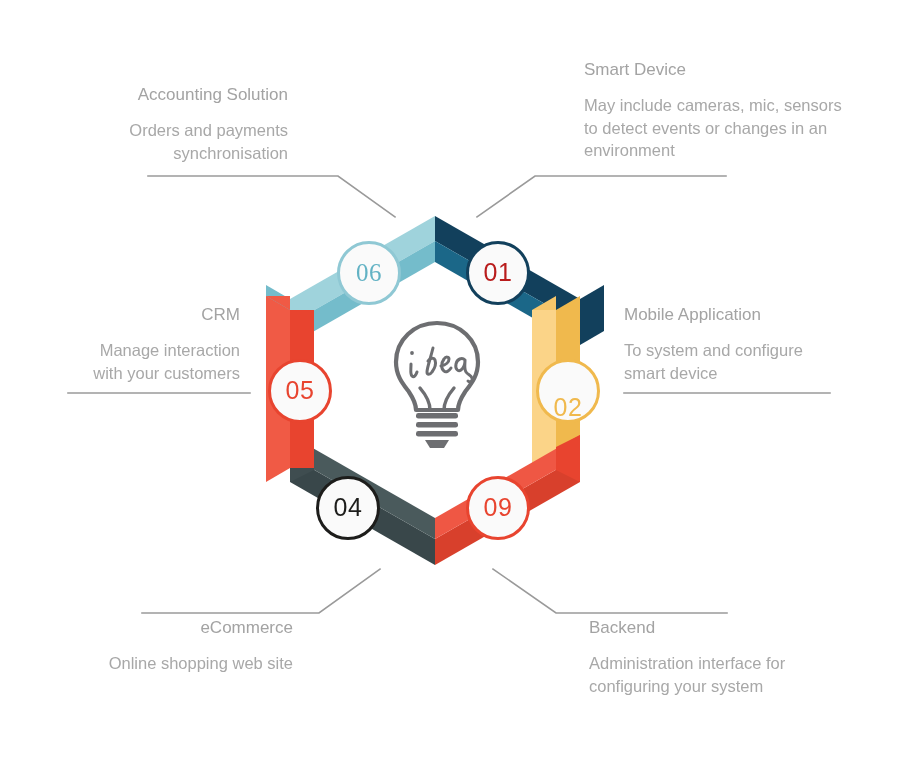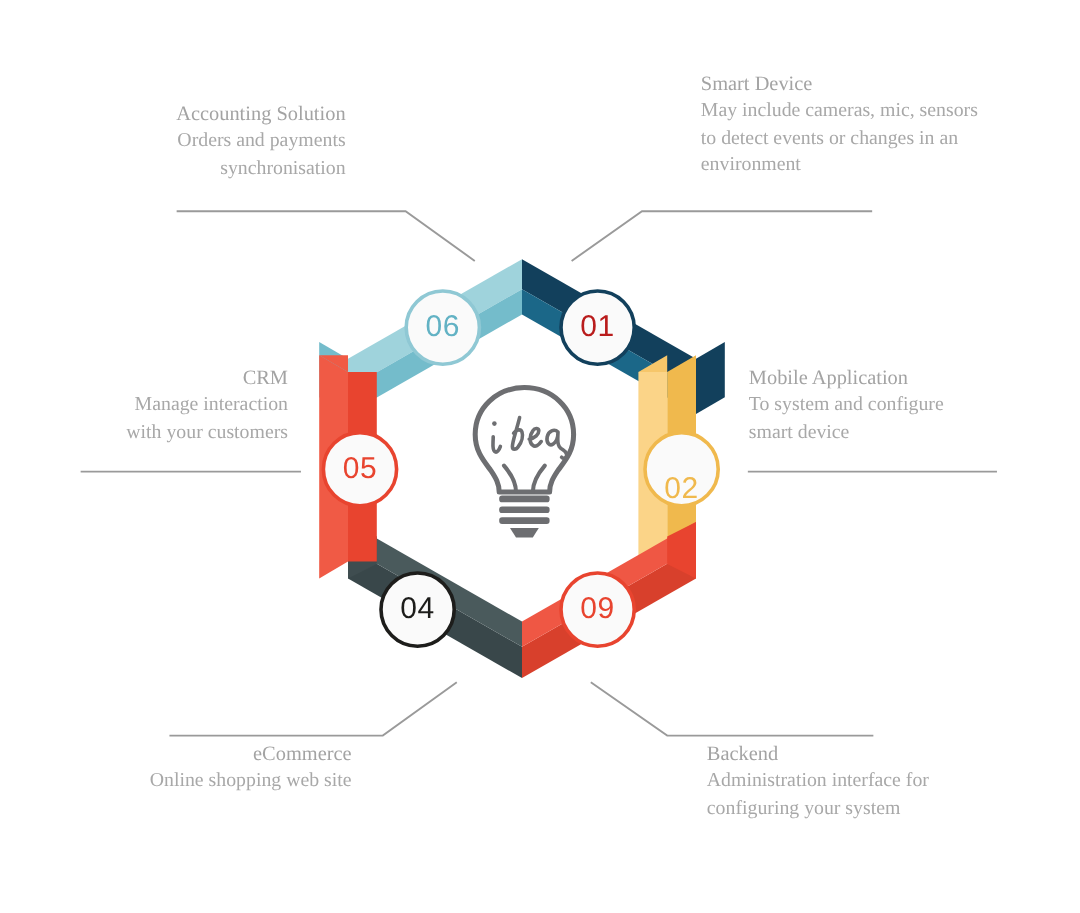--- a/index.html
+++ b/index.html
@@ -6,28 +6,28 @@
   html,body{margin:0;padding:0;background:#ffffff;}
   body{
     width:900px;height:761px;position:relative;overflow:hidden;
     font-family:"Liberation Sans","DejaVu Sans",sans-serif;
     color:#9b9b9b;
     -webkit-font-smoothing:antialiased;
   }
   #canvas{position:absolute;left:0;top:0;width:900px;height:761px;}
 
   
-  .block{position:absolute;font-family:Liberation Serif, serif;}
+  .block{position:absolute;}
   .blk-title{
     font-size:17px;line-height:22px;color:#a3a3a3;font-weight:400;
     white-space:nowrap;
   }
   .blk-body{
     font-size:16.5px;line-height:22.5px;color:#a8a8a8;font-weight:400;
-    white-space:pre-line;
+    margin-top:13px;white-space:pre-line;
   }
   .align-right{text-align:right;}
   .align-left{text-align:left;}
 
   
   #b-accounting{left:-12px;top:84px;width:300px;}
   #b-smart     {left:584px;top:59px;width:300px;}
   #b-crm       {left:-2px;top:304px;width:242px;}
   #b-mobile    {left:624px;top:304px;width:250px;}
   #b-ecommerce {left:10px;top:617px;width:283px;}
@@ -44,21 +44,21 @@
     font-size:25px;letter-spacing:.5px;font-weight:400;
     box-sizing:border-box;
   }
   .badge span{display:block;line-height:1;margin-top:-1px;}
 
   #badge-01{left:466px;top:241px;}
   #badge-02{left:536px;top:359px;}
   #badge-03{left:466px;top:476px;}
   #badge-04{left:316px;top:476px;}
   #badge-05{left:268px;top:359px;}
-  #badge-06{left:337px;top:241px;}
+  #badge-06{left:337px;top:241px;font-family:Liberation Serif, serif;}
 
   
   #bulb{position:absolute;left:387px;top:320px;width:100px;height:132px;}
 </style>
 </head>
 <body>
 
 <div id="canvas">
 
   <svg id="connectors" width="900" height="761" style="position:absolute;left:0;top:0;">

